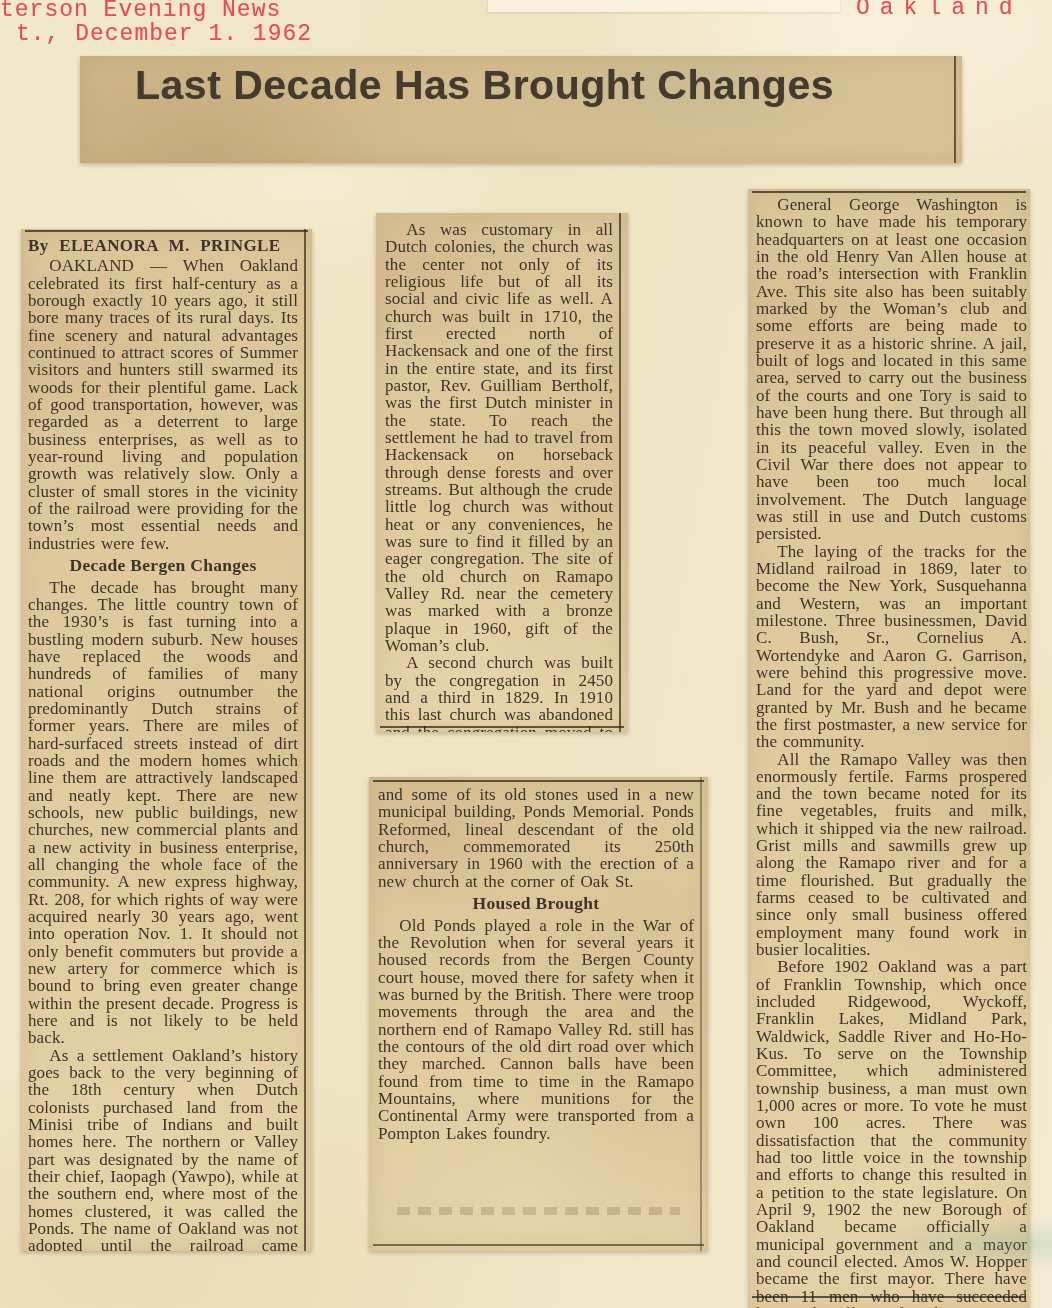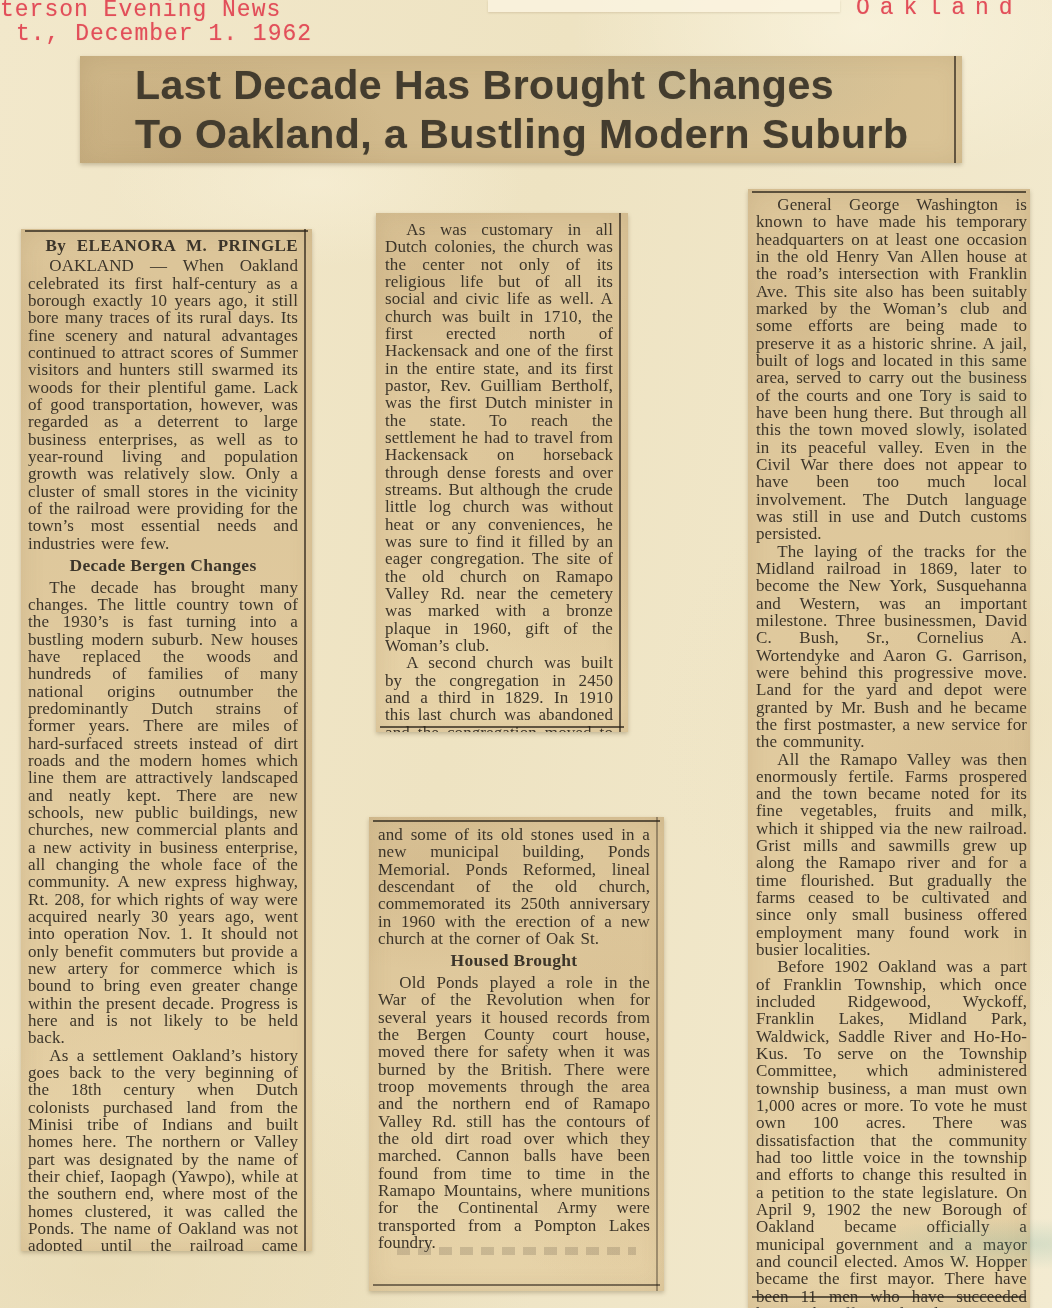--- a/index.html
+++ b/index.html
@@ -36,21 +36,21 @@
       radial-gradient(ellipse 260px 120px at 15% 80%, rgba(130,95,45,.14), transparent 70%),
       linear-gradient(95deg, rgba(120,85,40,.10), rgba(250,235,195,.08));
   }
   .clip-inner{position:relative;box-sizing:border-box;height:100%;}
   .vrule{position:absolute;top:0;bottom:0;width:2px;background:rgba(45,37,26,.68);}
   .hrule{position:absolute;left:4px;right:4px;height:2px;background:rgba(45,37,26,.72);}
   .clip-text{color:#3c352a;font-size:17px;line-height:1.02;}
   .blk{margin:0;}
   .blk-para{text-align:justify;text-indent:1.25em;word-spacing:1.5px;letter-spacing:.1px;}
   .blk-para.noindent{text-indent:0;}
-  .blk-byline{font-weight:700;text-align:right;word-spacing:6px;letter-spacing:.4px;
+  .blk-byline{font-weight:700;text-align:left;word-spacing:6px;letter-spacing:.4px;
     font-size:17px;padding:2px 0 3px;}
   .blk-subhead{font-weight:700;text-align:center;font-size:17.5px;margin:5px 0 4px;letter-spacing:.3px;}
   .headline-line{
     font-family:"Liberation Sans",sans-serif;font-weight:700;font-size:41px;line-height:49px;
     color:#433c2e;letter-spacing:.5px;white-space:nowrap;
     text-shadow:0 0 1px rgba(67,60,46,.4);
   }
   .paper-patch{position:absolute;background:rgba(250,243,223,.85);box-shadow:0 1px 2px rgba(120,95,55,.2);}
   .ghost-mark{position:absolute;pointer-events:none;}
   .cut-remnant{
@@ -65,21 +65,20 @@
 
   <div class="paper-patch" style="left:488px;top:0;width:352px;height:12px;"></div>
 
   <div class="typewriter" style="left:0;top:-3px;">terson Evening News</div>
   <div class="typewriter" style="left:16px;top:21px;">t., December 1. 1962</div>
   <div class="typewriter" style="left:856px;top:-5px;letter-spacing:10px;">Oakland</div>
 
   <div class="clipping" id="headline-clip" style="left:80px;top:56px;width:842px;height:107px;padding-left:40px;">
     <div class="clip-inner" style="padding:5px 0 0 15px;">
       <div class="headline-line">Last Decade Has Brought Changes</div>
-      <div class="headline-line">To Oakland, a Bustling Modern Suburb</div>
       <div class="vrule" style="right:6px;"></div>
     </div>
   </div>
 
   <div class="clipping" style="left:21px;top:229px;width:291px;height:1022px;">
     <div class="clip-inner clip-text" style="padding:6px 14px 0 7px;">
         <div class="blk blk-byline">By ELEANORA M. PRINGLE</div>
         <div class="blk blk-para">OAKLAND — When Oakland celebrated its first half-century as a borough exactly 10 years ago, it still bore many traces of its rural days. Its fine scenery and natural advantages continued to attract scores of Summer visitors and hunters still swarmed its woods for their plentiful game. Lack of good transportation, however, was regarded as a deterrent to large business enterprises, as well as to year-round living and population growth was relatively slow. Only a cluster of small stores in the vicinity of the railroad were providing for the town’s most essential needs and industries were few.</div>
         <div class="blk blk-subhead">Decade Bergen Changes</div>
         <div class="blk blk-para">The decade has brought many changes. The little country town of the 1930’s is fast turning into a bustling modern suburb. New houses have replaced the woods and hundreds of families of many national origins outnumber the predominantly Dutch strains of former years. There are miles of hard-surfaced streets instead of dirt roads and the modern homes which line them are attractively landscaped and neatly kept. There are new schools, new public buildings, new churches, new commercial plants and a new activity in business enterprise, all changing the whole face of the community. A new express highway, Rt. 208, for which rights of way were acquired nearly 30 years ago, went into operation Nov. 1. It should not only benefit commuters but provide a new artery for commerce which is bound to bring even greater change within the present decade. Progress is here and is not likely to be held back.</div>
@@ -91,21 +90,21 @@
 
   <div class="clipping" style="left:376px;top:213px;width:252px;height:519px;">
     <div class="clip-inner clip-text" style="padding:8px 15px 0 9px;">
         <div class="blk blk-para">As was customary in all Dutch colonies, the church was the center not only of its religious life but of all its social and civic life as well. A church was built in 1710, the first erected north of Hackensack and one of the first in the entire state, and its first pastor, Rev. Guilliam Bertholf, was the first Dutch minister in the state. To reach the settlement he had to travel from Hackensack on horseback through dense forests and over streams. But although the crude little log church was without heat or any conveniences, he was sure to find it filled by an eager congregation. The site of the old church on Ramapo Valley Rd. near the cemetery was marked with a bronze plaque in 1960, gift of the Woman’s club.</div>
         <div class="blk blk-para">A second church was built by the congregation in 2450 and a third in 1829. In 1910 this last church was abandoned and the congregation moved to a new site in the center of town. The old church was taken down in 1937 when it seemed past restoration and its architectural lines</div>
       </div>
     <div class="vrule" style="right:7px;"></div>
     <div class="hrule" style="bottom:4px;"></div>
   </div>
 
-  <div class="clipping" style="left:369px;top:777px;width:295px;height:474px;margin-top:40px;">
+  <div class="clipping" style="left:369px;top:777px;width:339px;height:474px;">
     <div class="clip-inner clip-text" style="padding:9px 14px 0 9px;">
         <div class="blk blk-para noindent">and some of its old stones used in a new municipal building, Ponds Memorial. Ponds Reformed, lineal descendant of the old church, commemorated its 250th anniversary in 1960 with the erection of a new church at the corner of Oak St.</div>
         <div class="blk blk-subhead">Housed Brought</div>
         <div class="blk blk-para">Old Ponds played a role in the War of the Revolution when for several years it housed records from the Bergen County court house, moved there for safety when it was burned by the British. There were troop movements through the area and the northern end of Ramapo Valley Rd. still has the contours of the old dirt road over which they marched. Cannon balls have been found from time to time in the Ramapo Mountains, where munitions for the Continental Army were transported from a Pompton Lakes foundry.</div>
       </div>
     <div class="hrule" style="top:3px;"></div>
     <div class="vrule" style="right:6px;opacity:.55;"></div>
     <div class="cut-remnant" style="left:28px;right:28px;bottom:36px;"></div>
     <div class="hrule" style="bottom:5px;opacity:.8;"></div>
   </div>

